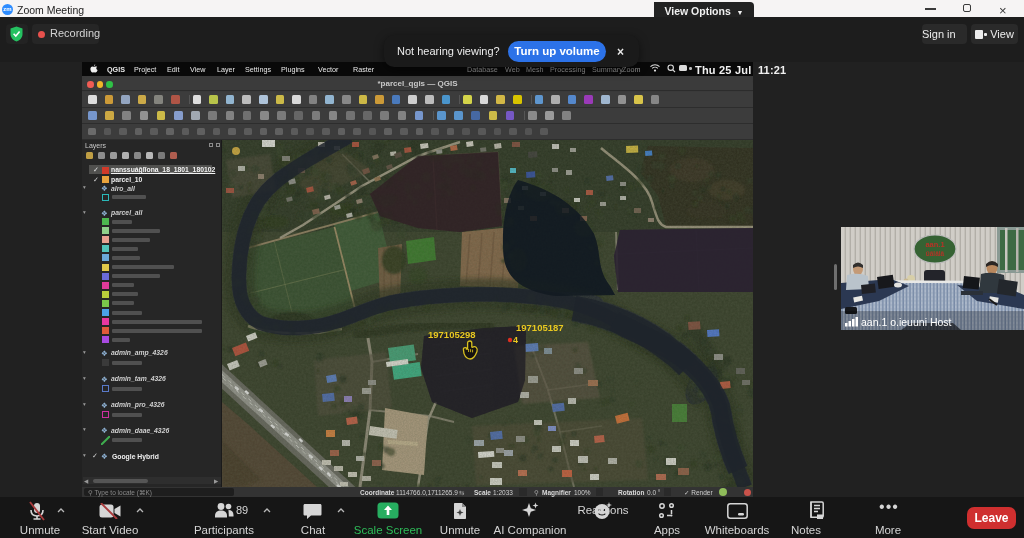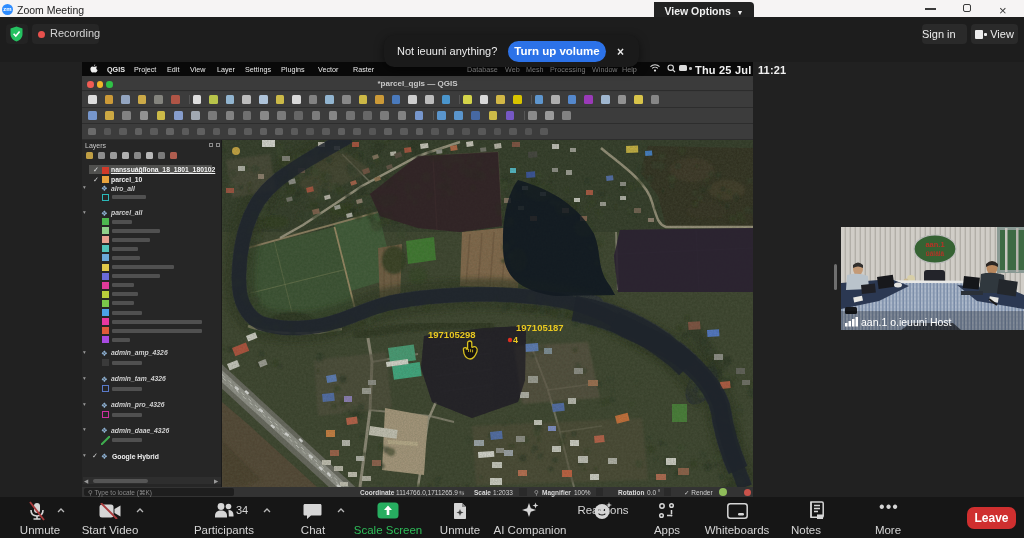--- a/index.html
+++ b/index.html
@@ -41,22 +41,22 @@
     <div class="abs" style="left:190px;top:64.5px;font-size:7.2px;font-weight:normal;color:#e8e8e8">View</div>
     <div class="abs" style="left:217px;top:64.5px;font-size:7.2px;font-weight:normal;color:#e8e8e8">Layer</div>
     <div class="abs" style="left:245px;top:64.5px;font-size:7.2px;font-weight:normal;color:#e8e8e8">Settings</div>
     <div class="abs" style="left:281px;top:64.5px;font-size:7.2px;font-weight:normal;color:#e8e8e8">Plugins</div>
     <div class="abs" style="left:318px;top:64.5px;font-size:7.2px;font-weight:normal;color:#e8e8e8">Vector</div>
     <div class="abs" style="left:353px;top:64.5px;font-size:7.2px;font-weight:normal;color:#e8e8e8">Raster</div>
     <div class="abs" style="left:467px;top:64.5px;font-size:7.2px;font-weight:normal;color:#9a9a9a">Database</div>
     <div class="abs" style="left:505px;top:64.5px;font-size:7.2px;font-weight:normal;color:#9a9a9a">Web</div>
     <div class="abs" style="left:526px;top:64.5px;font-size:7.2px;font-weight:normal;color:#9a9a9a">Mesh</div>
     <div class="abs" style="left:550px;top:64.5px;font-size:7.2px;font-weight:normal;color:#9a9a9a">Processing</div>
-    <div class="abs" style="left:592px;top:64.5px;font-size:7.2px;font-weight:normal;color:#9a9a9a">Window</div>
-    <div class="abs" style="left:622px;top:64.5px;font-size:7.2px;font-weight:normal;color:#9a9a9a">Help</div>
+    <div class="abs" style="left:592px;top:64.5px;font-size:7.2px;font-weight:normal;color:#9a9a9a">Summary</div>
+    <div class="abs" style="left:622px;top:64.5px;font-size:7.2px;font-weight:normal;color:#9a9a9a">Zoom</div>
 <svg class="abs" style="left:650px;top:64px" width="10" height="8" viewBox="0 0 10 8">
       <path d="M0.5 2.6 A6.4 6.4 0 0 1 9.5 2.6" stroke="#ddd" stroke-width="1.1" fill="none"></path>
       <path d="M2.2 4.4 A4 4 0 0 1 7.8 4.4" stroke="#ddd" stroke-width="1.1" fill="none"></path>
       <circle cx="5" cy="6.6" r="1.1" fill="#ddd"></circle>
     </svg>
 <svg class="abs" style="left:667px;top:63.5px" width="9" height="9" viewBox="0 0 9 9">
       <circle cx="3.7" cy="3.7" r="2.7" stroke="#ddd" stroke-width="1.1" fill="none"></circle>
       <path d="M5.8 5.8 L8 8" stroke="#ddd" stroke-width="1.1"></path>
     </svg>
 <div class="abs" style="left:679px;top:64.5px;width:8px;height:6.5px;background:#dcdcdc;border-radius:1.5px"></div>
@@ -1126,21 +1126,21 @@
       <text x="206" y="198" font-size="9.5" font-weight="bold" fill="#e8c820" font-family="Liberation Sans">197105298</text>
       <text x="294" y="191" font-size="9.5" font-weight="bold" fill="#e8c820" font-family="Liberation Sans">197105187</text>
       <text x="291" y="203" font-size="9" font-weight="bold" fill="#e8c820" font-family="Liberation Sans">4</text>
       <circle cx="288" cy="200" r="2.2" fill="#e03020"></circle>
       <g transform="translate(241,200)">
         <path d="M7 1 C8.3 1 8.8 2 8.8 3.2 L8.8 7 L9.6 7.2 C10.6 6.2 12.2 6.4 13.2 7.4 C14.4 8.6 14.6 9.8 14 11.4 C13.2 13.4 12.4 15.4 11 17 C9.2 19 6.4 19.4 4.2 18 C2.6 17 1.6 15.4 1 13.6 L0.4 9.4 C0.3 8.2 1.2 7.4 2.4 7.6 L3.4 8 L3.4 9 L4.6 9 L4.6 3 C4.6 1.8 5.6 1 7 1 Z" fill="#151210" stroke="#d8c020" stroke-width="1.3"></path>
         <path d="M5.6 9 L5.6 12 M7.6 9.2 L7.6 12.2 M9.6 9.6 L9.6 12.4" stroke="#d8c020" stroke-width="0.9"></path>
       </g>
     </svg>
 <div class="abs" style="left:384px;top:35px;width:255px;height:32px;background:#1a1a1a;border-radius:10px;box-shadow:0 3px 10px rgba(0,0,0,0.5)"></div>
-<div class="abs" style="left:397px;top:45px;font-size:11px;color:#ececec">Not ieuuni anything?</div>
+<div class="abs" style="left:397px;top:45px;font-size:11px;color:#ececec">Not hearing viewing?</div>
 <div class="abs" style="left:508px;top:41px;width:98px;height:21px;background:#2c72e8;border-radius:10.5px;color:#fff;font-size:11.5px;font-weight:bold;text-align:center;line-height:21px">Turn up volume</div>
 <div class="abs" style="left:617px;top:45px;font-size:12px;color:#e8e8e8;font-weight:bold">×</div>
 <svg class="abs" style="left:841px;top:227px" width="183" height="103" viewBox="0 0 183 103">
       <defs>
         <pattern id="blinds" width="5" height="10" patternUnits="userSpaceOnUse">
           <rect width="5" height="10" fill="#d0cdc7"></rect>
           <rect x="3.6" width="1.4" height="10" fill="#b2afa8"></rect>
         </pattern>
         <pattern id="cloth" width="3.4" height="4" patternUnits="userSpaceOnUse">
           <rect width="3.4" height="4" fill="#9aa8bd"></rect>
@@ -1214,21 +1214,21 @@
     <svg class="abs" style="left:136px;top:508px" width="8" height="5" viewBox="0 0 8 5">
       <path d="M1 4 L4 1 L7 4" stroke="#b8b8b8" stroke-width="1.3" fill="none"></path>
     </svg>
     <div class="abs" style="left:50px;top:524px;width:120px;text-align:center;font-size:11.5px;color:#d4d4d4">Start Video</div>
     <svg class="abs" style="left:214px;top:502px" width="20" height="17" viewBox="0 0 20 17">
 <circle cx="7" cy="4.5" r="3.4" fill="#d6d6d6"></circle>
       <path d="M1 14 C1 10 3.5 8.5 7 8.5 C10.5 8.5 13 10 13 14 L13 15.5 L1 15.5 Z" fill="#d6d6d6"></path>
 <circle cx="14.5" cy="4.5" r="2.8" fill="#d6d6d6"></circle>
       <path d="M14.5 8 C17.5 8 19.5 9.8 19.5 13 L19.5 14.5 L14.8 14.5" fill="#d6d6d6"></path>
     </svg>
-    <div class="abs" style="left:236px;top:504px;font-size:11px;color:#d6d6d6">34</div>
+    <div class="abs" style="left:236px;top:504px;font-size:11px;color:#d6d6d6">89</div>
     <svg class="abs" style="left:263px;top:508px" width="8" height="5" viewBox="0 0 8 5">
       <path d="M1 4 L4 1 L7 4" stroke="#b8b8b8" stroke-width="1.3" fill="none"></path>
     </svg>
     <div class="abs" style="left:164px;top:524px;width:120px;text-align:center;font-size:11.5px;color:#d4d4d4">Participants</div>
     <svg class="abs" style="left:303px;top:503px" width="19" height="17" viewBox="0 0 19 17">
 <path d="M2 1 L17 1 C18 1 18.5 1.6 18.5 2.6 L18.5 11 C18.5 12 18 12.6 17 12.6 L8 12.6 L4 16 L4 12.6 L2 12.6 C1 12.6 0.5 12 0.5 11 L0.5 2.6 C0.5 1.6 1 1 2 1 Z" fill="#d6d6d6"></path>
     </svg>
     <svg class="abs" style="left:337px;top:508px" width="8" height="5" viewBox="0 0 8 5">
       <path d="M1 4 L4 1 L7 4" stroke="#b8b8b8" stroke-width="1.3" fill="none"></path>
     </svg>

